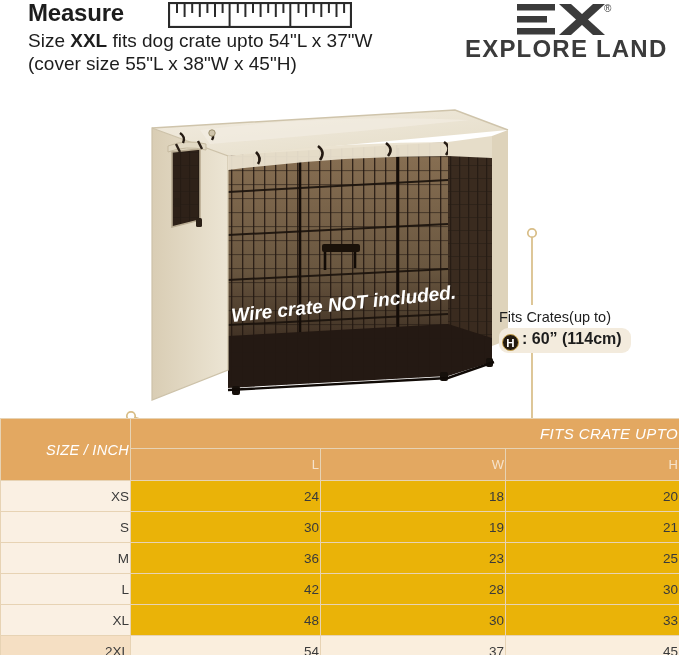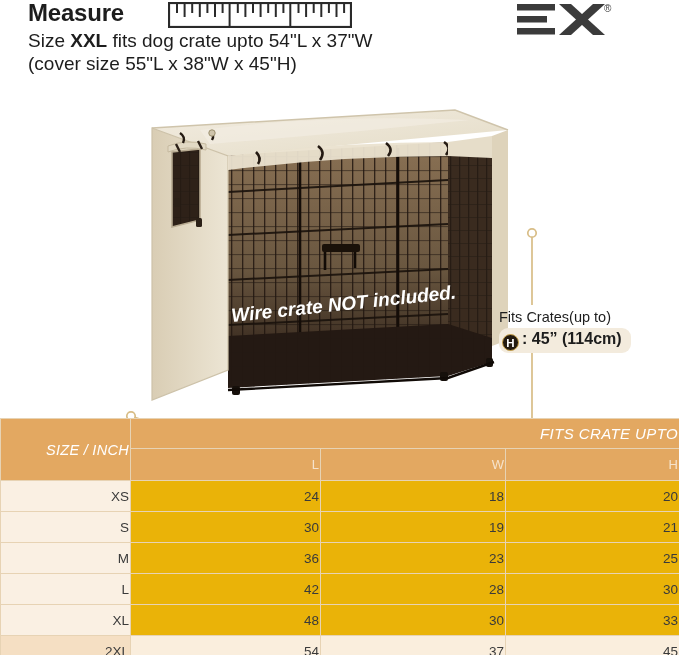--- a/index.html
+++ b/index.html
@@ -213,20 +213,21 @@
 
   <div id="logo">
     <svg id="logo-mark" width="92" height="34" viewBox="0 0 92 34">
       <rect x="0" y="2" width="38" height="6.5" fill="#3b3b3b"></rect>
       <rect x="0" y="14" width="30" height="6.5" fill="#3b3b3b"></rect>
       <rect x="0" y="26" width="38" height="6.5" fill="#3b3b3b"></rect>
       <polygon points="42,2 54,2 88,33 76,33" fill="#3b3b3b"></polygon>
       <polygon points="88,2 76,2 42,33 54,33" fill="#3b3b3b"></polygon>
     </svg>
     <div id="logo-reg">®</div>
+    <div id="logo-word">EXPLORE LAND</div>
   </div>
 </div>
 
 <div id="product-stage">
   <svg width="679" height="318" viewBox="0 0 679 318">
     <defs>
       <linearGradient id="coverFront" x1="0" y1="0" x2="0" y2="1">
         <stop offset="0" stop-color="#e9e1ce"></stop>
         <stop offset="1" stop-color="#ded3bb"></stop>
       </linearGradient>
@@ -354,21 +355,21 @@
       <line x1="240" y1="384" x2="150" y2="372"></line>
 
       <line x1="131" y1="316" x2="215" y2="345"></line>
       <circle cx="131" cy="316" r="4.2" fill="#ffffff"></circle>
     </g>
   </svg>
 
   
   <div class="callout" id="callout-h">
     <div class="callout-title">Fits Crates(up to)</div>
-    <div class="callout-value"><span class="badge">H</span><span class="txt">: 45” (114cm)</span></div>
+    <div class="callout-value"><span class="badge">H</span><span class="txt">: 60” (114cm)</span></div>
   </div>
 
   
   <div class="callout" id="callout-w">
     <div class="callout-title">Fits Crates(up to)</div>
     <div class="callout-value"><span class="badge">W</span><span class="txt">: 37” (96.5cm)</span></div>
   </div>
 
   
   <div class="callout" id="callout-l">

